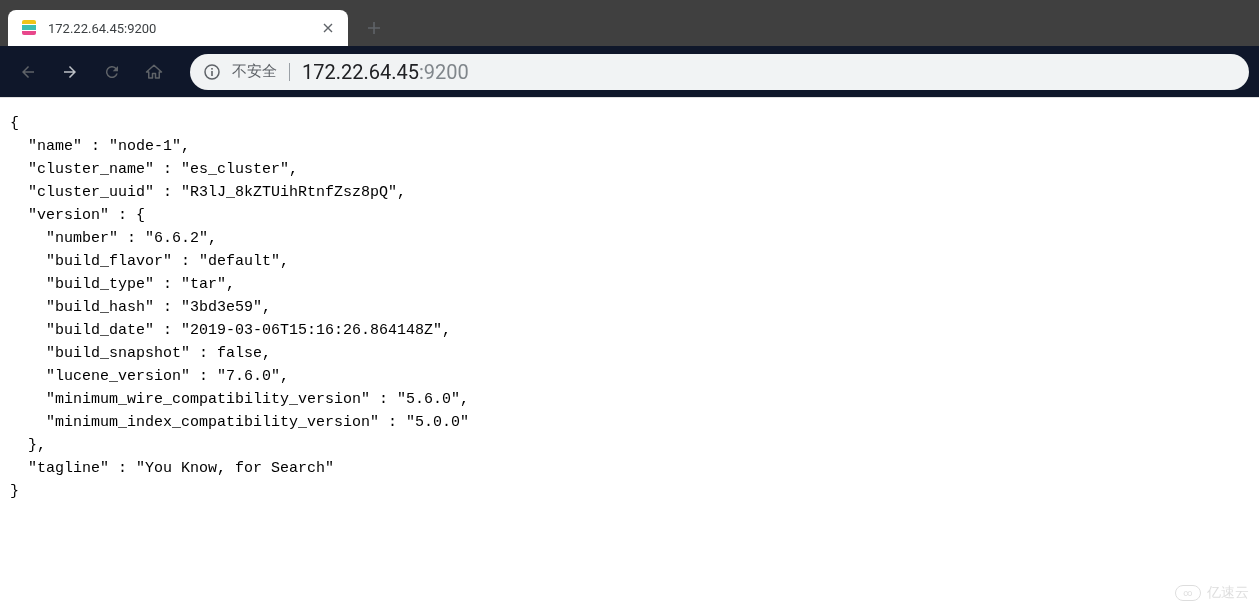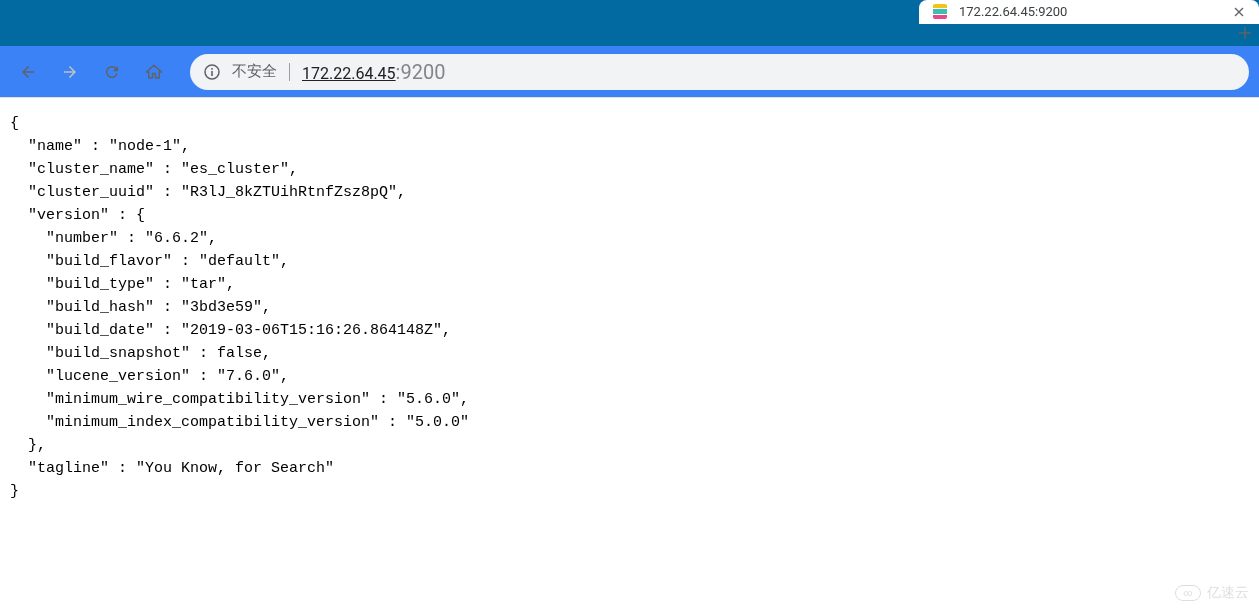--- a/index.html
+++ b/index.html
@@ -6,25 +6,24 @@
     body {
       font-family: -apple-system, BlinkMacSystemFont, "Segoe UI", Roboto, sans-serif;
       background: #fff;
       width: 1259px;
       height: 608px;
       overflow: hidden;
       position: relative;
     }
     .tab-bar {
       height: 46px;
-      background: #0369a1;
+      background: #404040;
       display: flex;
       align-items: flex-end;
       padding-left: 8px;
-      flex-direction: column;
     }
     .tab {
       background: #fff;
       height: 36px;
       width: 340px;
       border-radius: 8px 8px 0 0;
       display: flex;
       align-items: center;
       padding: 0 12px;
       gap: 10px;
@@ -60,21 +59,21 @@
       margin-bottom: 4px;
       display: flex;
       align-items: center;
       justify-content: center;
       color: #5f6368;
       cursor: pointer;
       border-radius: 50%;
     }
     .toolbar {
       height: 52px;
-      background: #3b82f6;
+      background: #0f172a;
       border-bottom: 1px solid #e0e0e0;
       display: flex;
       align-items: center;
       padding: 0 10px;
       gap: 6px;
     }
     .nav-btn {
       width: 36px;
       height: 36px;
       display: flex;
@@ -105,21 +104,21 @@
     .security-text {
       font-size: 15px;
       color: #5f6368;
     }
     .separator {
       width: 1px;
       height: 18px;
       background: #9aa0a6;
     }
     .url-area { display: flex; align-items: baseline; }
-    .url-host { font-size: 16px; color: #202124; text-decoration: underline; }
+    .url-host { font-size: 20px; color: #202124; }
     .url-port { font-size: 20px; color: #80868b; }
     .content {
       padding: 14px 10px;
       font-family: "Consolas", "Courier New", monospace;
       font-size: 15px;
       line-height: 23px;
       color: #000;
       white-space: pre;
     }
     .watermark {

